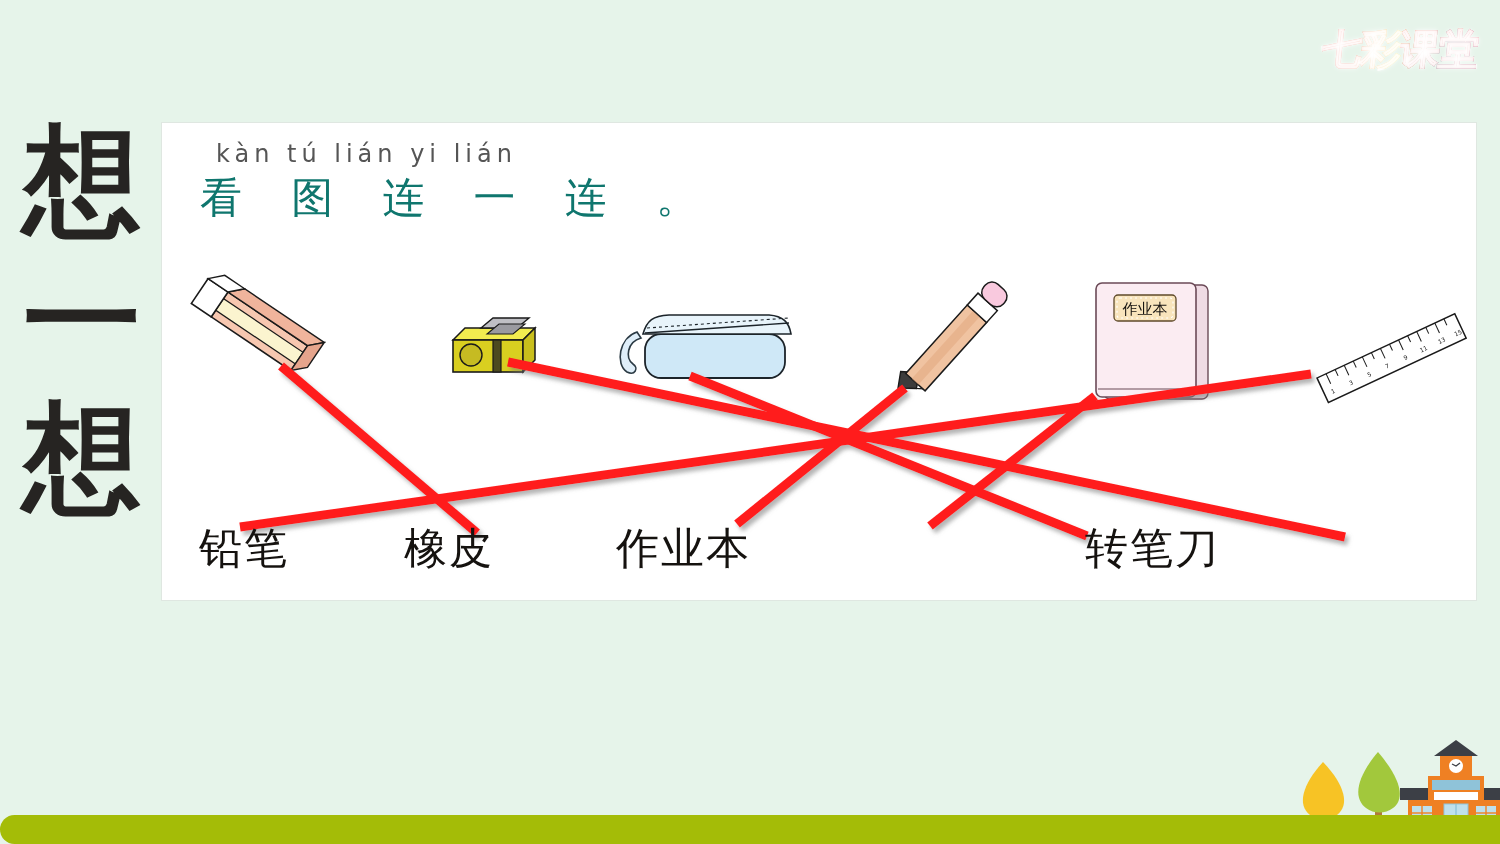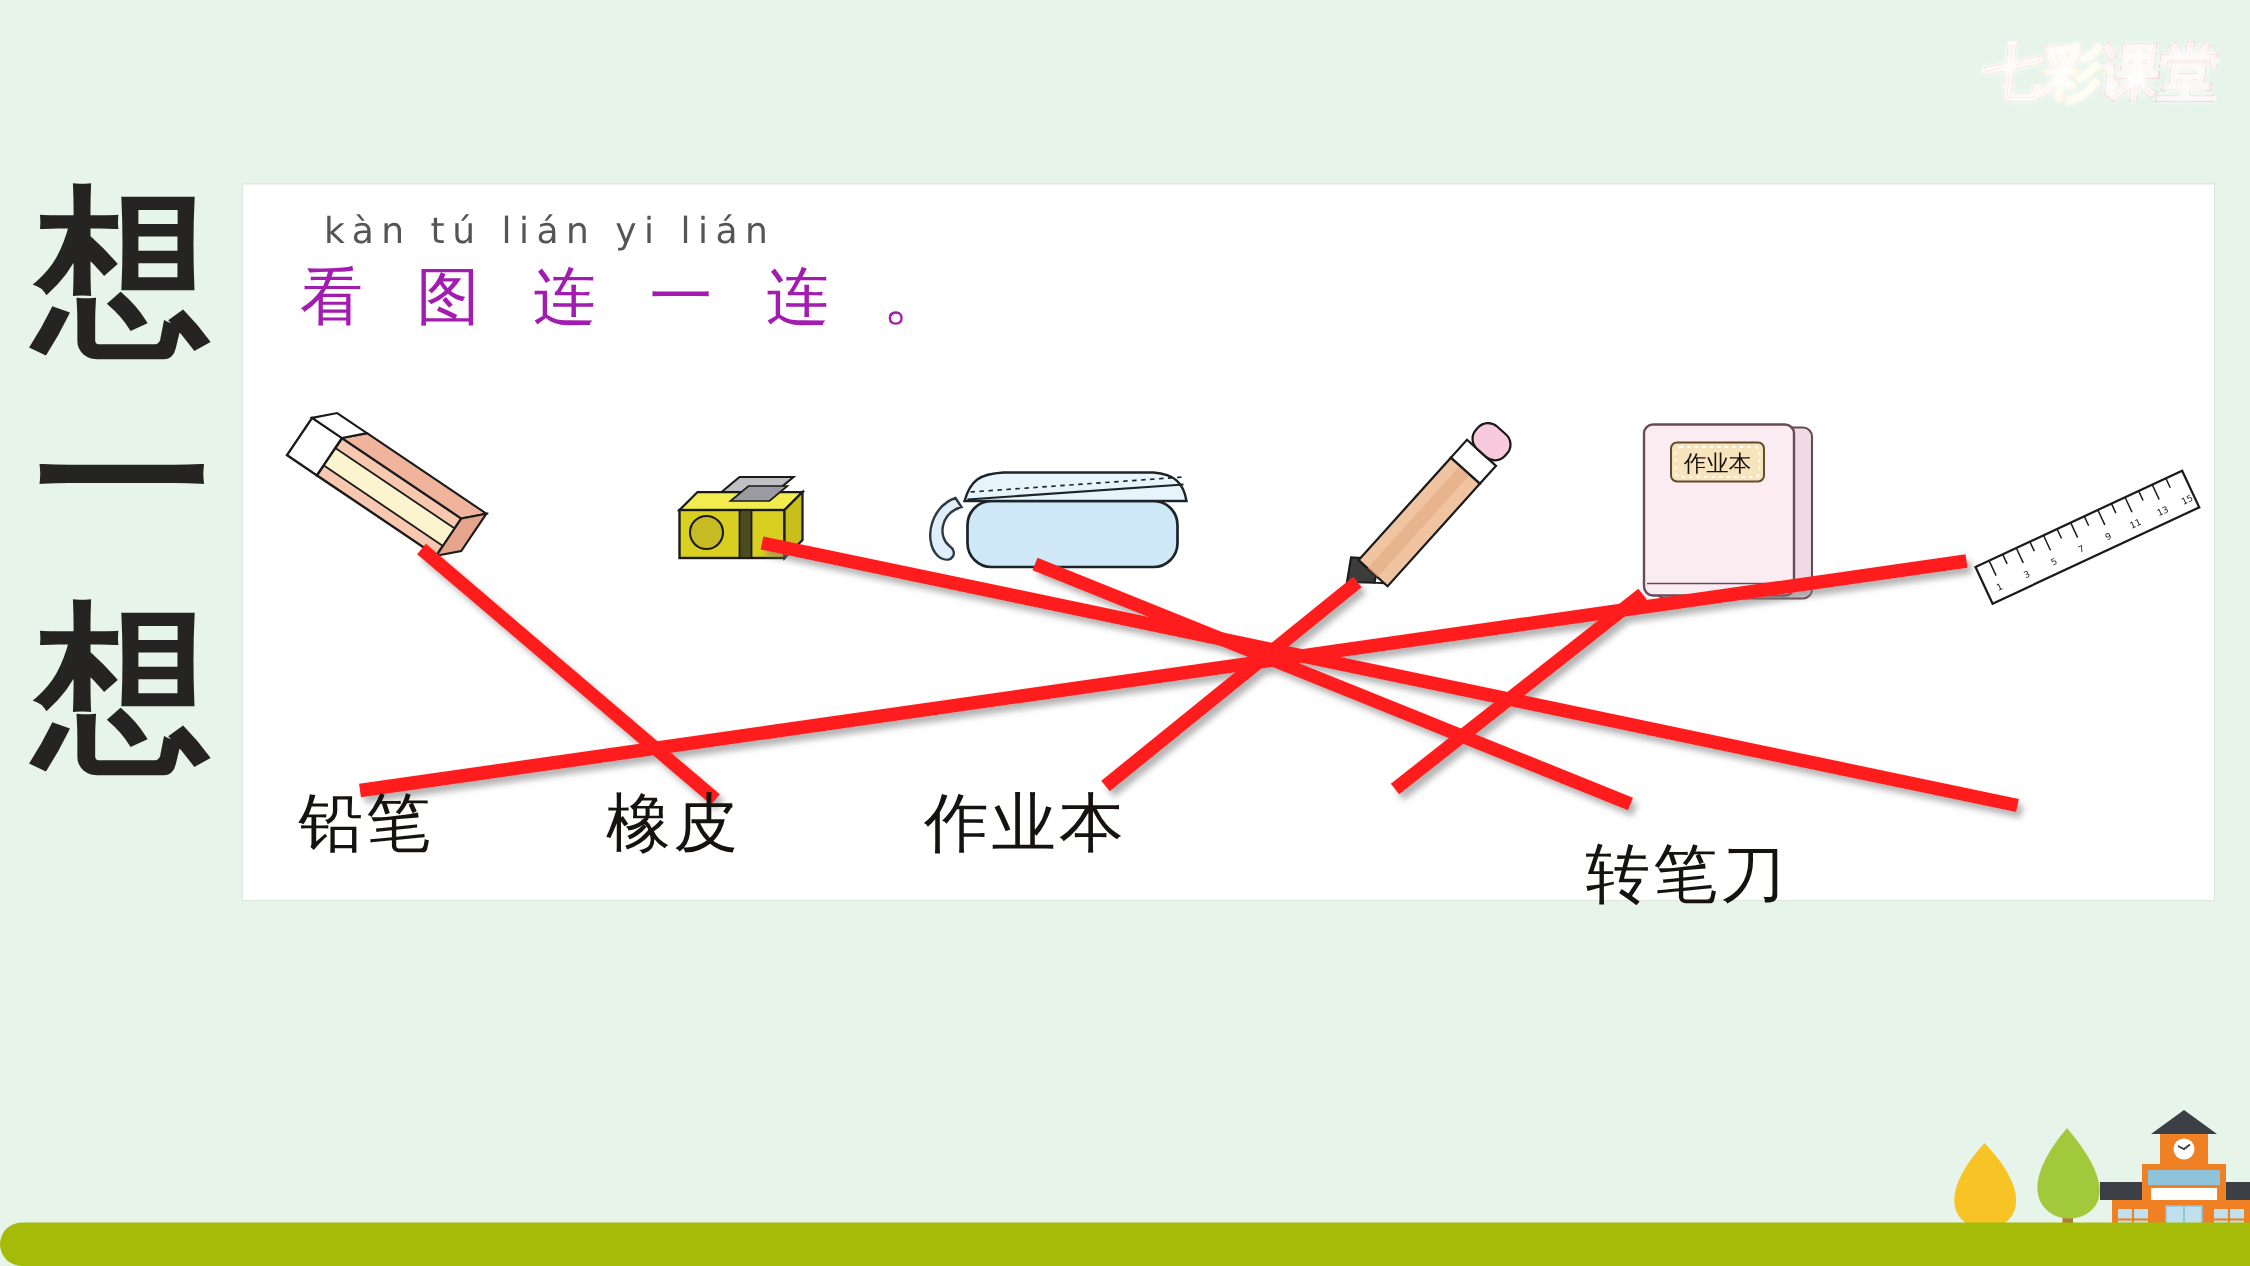--- a/index.html
+++ b/index.html
@@ -46,22 +46,22 @@
     position:absolute;left:161px;top:122px;width:1316px;height:479px;
     background:#ffffff;border:1px solid #dfe7e1;box-sizing:border-box;
   }
 
   .prompt{position:absolute;left:200px;top:140px;}
   .pinyin{
     font-family:"DejaVu Sans", sans-serif;
     font-size:24px;color:#555;letter-spacing:5px;white-space:nowrap;margin-left:16px;
   }
   .hanzi{
-    font-family:Liberation Sans, sans-serif;
-    font-size:42px;color:#a21caf;letter-spacing:12px;white-space:nowrap;
+    font-family:Liberation Mono, monospace;
+    font-size:42px;color:#0f766e;letter-spacing:12px;white-space:nowrap;
     margin-top:2px;
   }
 
   
   .words{position:absolute;left:161px;top:520px;width:1316px;height:70px;}
   .word{
     position:absolute;top:0;
     font-family:"DejaVu Serif", serif;
     font-size:43px;color:#15120f;white-space:nowrap;
     letter-spacing:2px;
@@ -199,21 +199,21 @@
       <line x1="905" y1="388" x2="737" y2="524"></line>
       <line x1="1095" y1="396" x2="930" y2="526"></line>
       <line x1="1311" y1="374" x2="240" y2="527"></line>
     </g>
   </svg>
 
   <div class="words">
     <div class="word" style="left:38px;">铅笔</div>
     <div class="word" style="left:243px;">橡皮</div>
     <div class="word" style="left:455px;">作业本</div>
-    <div class="word" style="left:896px;margin-top:34px;">转笔刀</div>
+    <div class="word" style="left:924px;">转笔刀</div>
   </div>
 
   <svg class="art" viewBox="0 0 1500 844" style="pointer-events:none">
 
     <g>
       <rect x="1320" y="790" width="7" height="38" fill="#b07a3a"></rect>
       <path d="M1323 762 C1302 785 1297 805 1310 815 C1318 821 1329 821 1337 815 C1350 805 1345 785 1323 762 Z" fill="#f7c325"></path>
     </g>
 
     <g>

